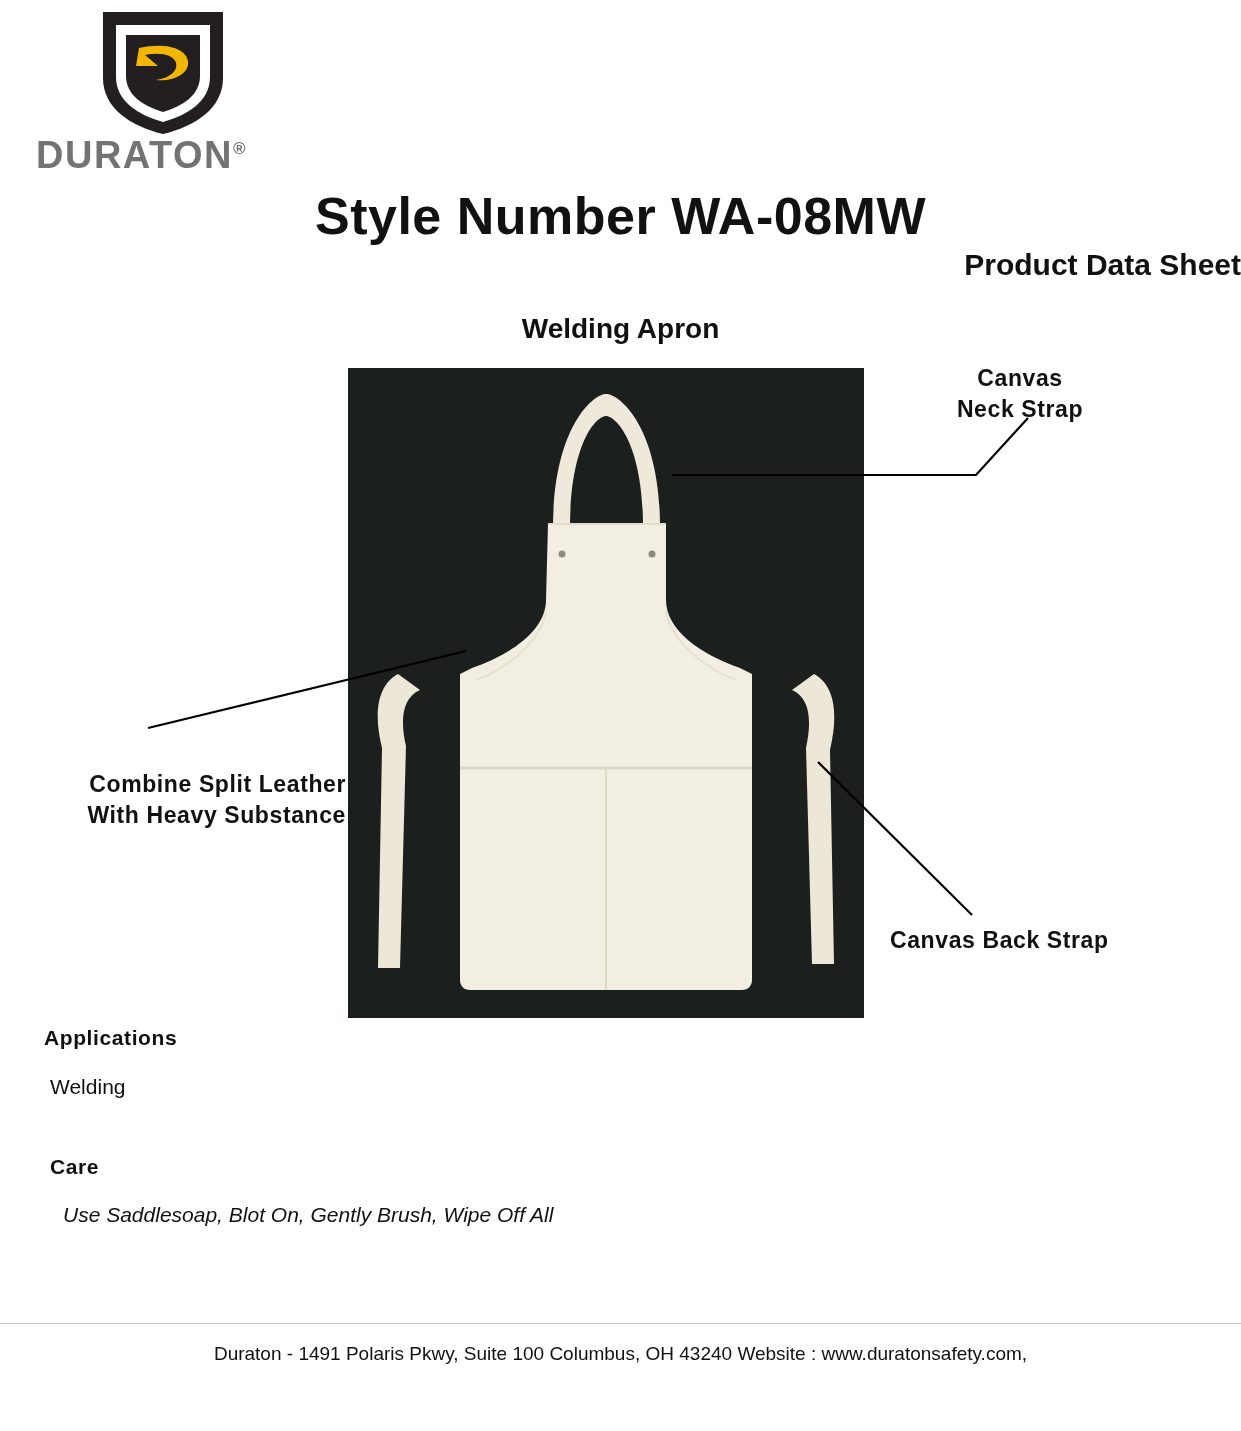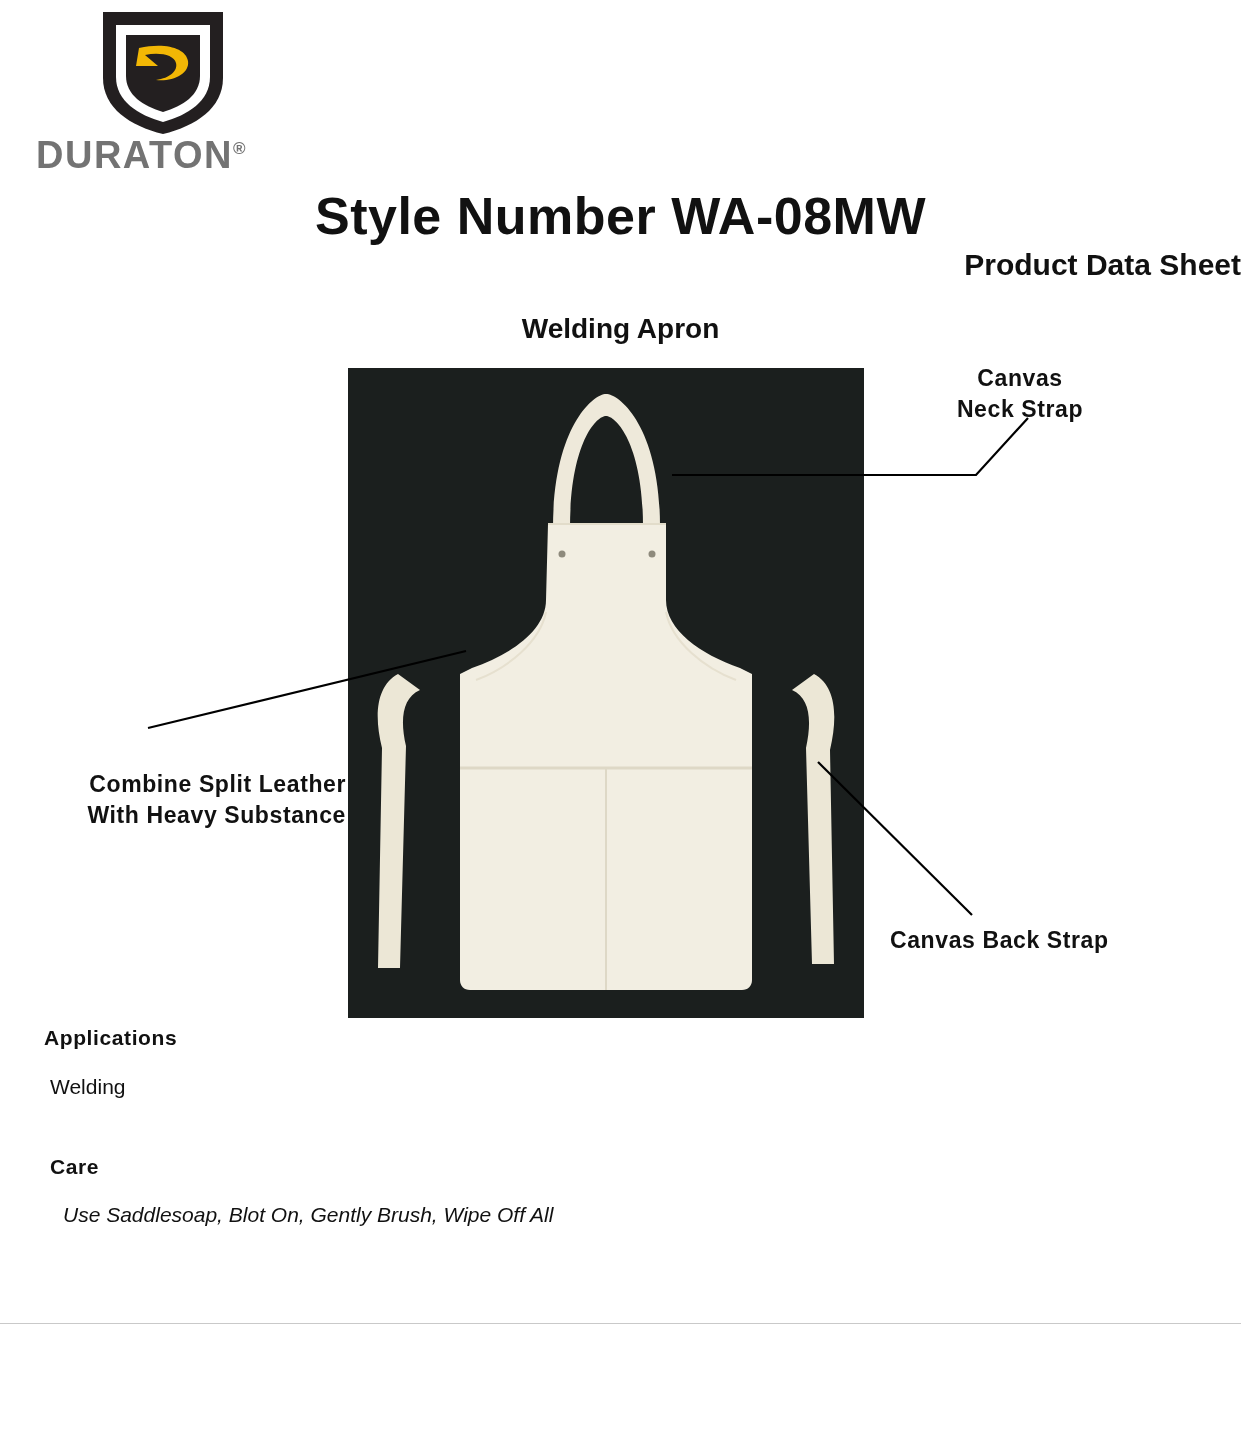--- a/index.html
+++ b/index.html
@@ -228,13 +228,14 @@
 <div class="section-head applications-head">Applications</div>
 <div class="section-body applications-body">Welding</div>
 
 <div class="section-head care-head">Care</div>
 <div class="section-body care-body">
   <div>Use Saddlesoap, Blot On, Gently Brush, Wipe Off All</div>
 </div>
 
 <div class="footer-rule"></div>
 <div class="footer">
+  <div>Duraton - 1491 Polaris Pkwy, Suite 100 Columbus, OH 43240 Website : www.duratonsafety.com,</div>
 </div>
 
 </body></html>

